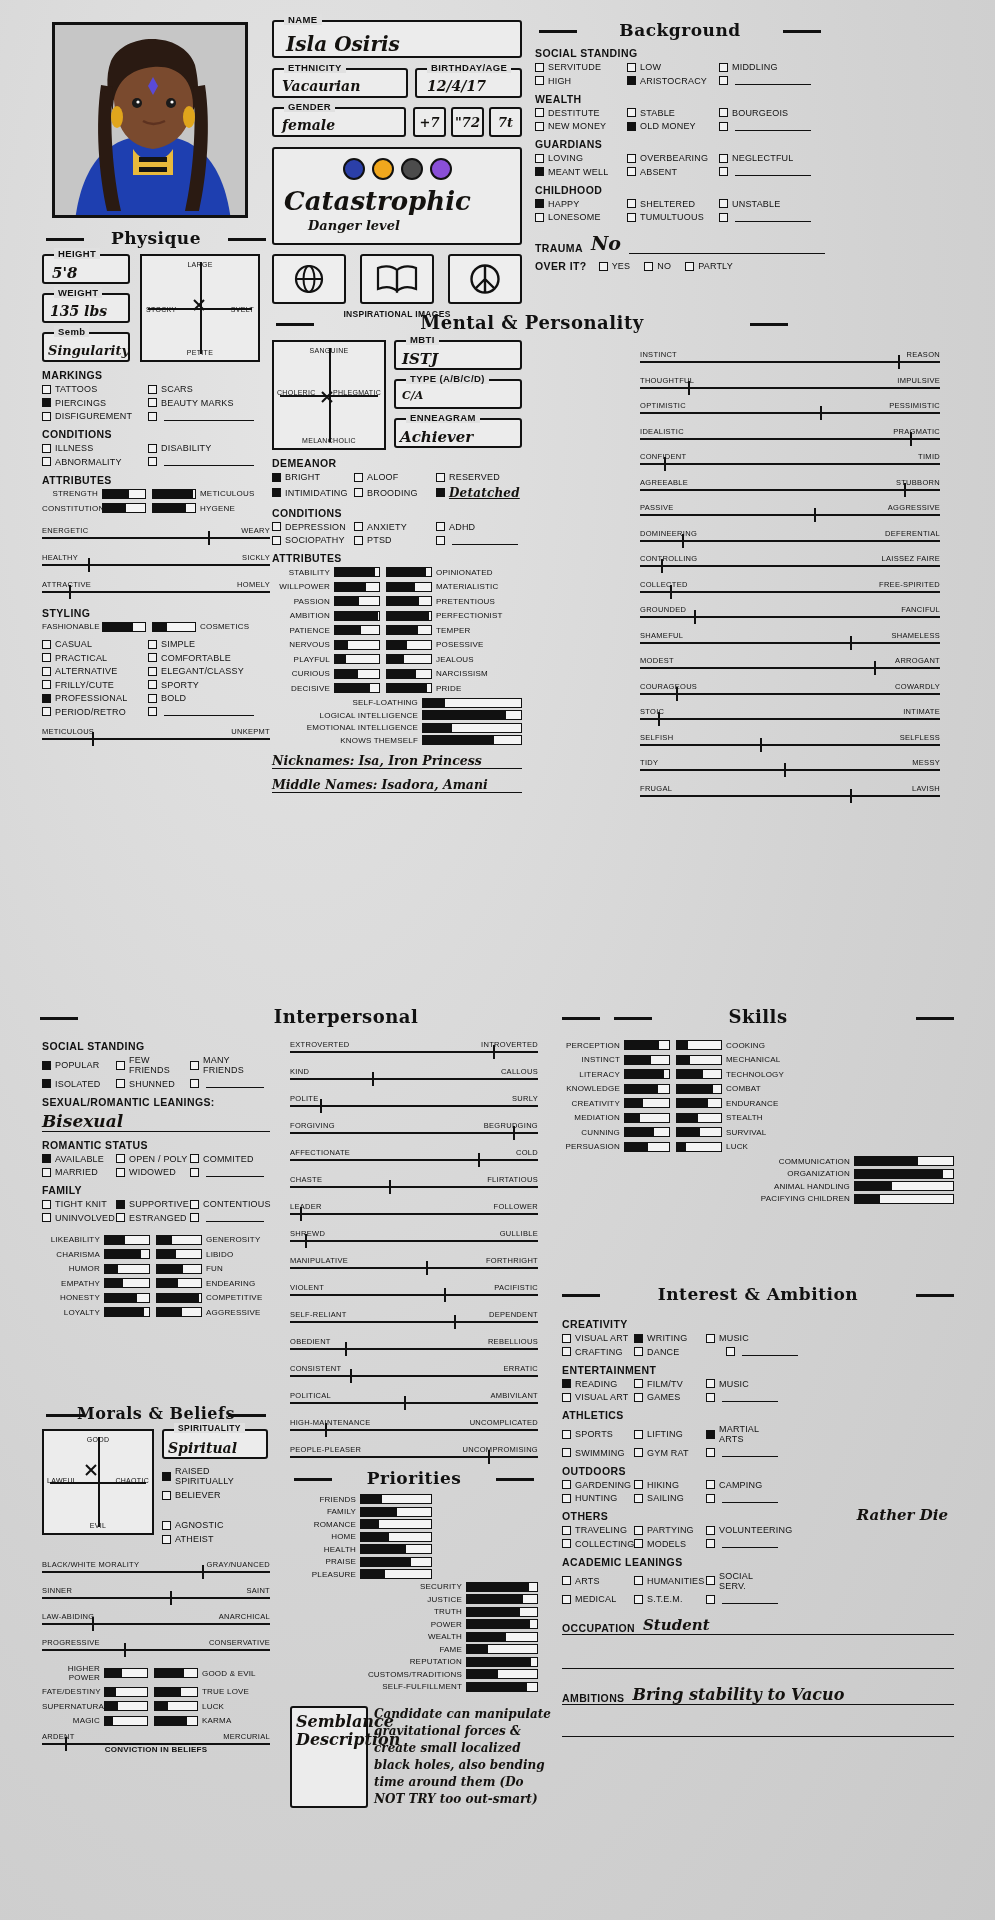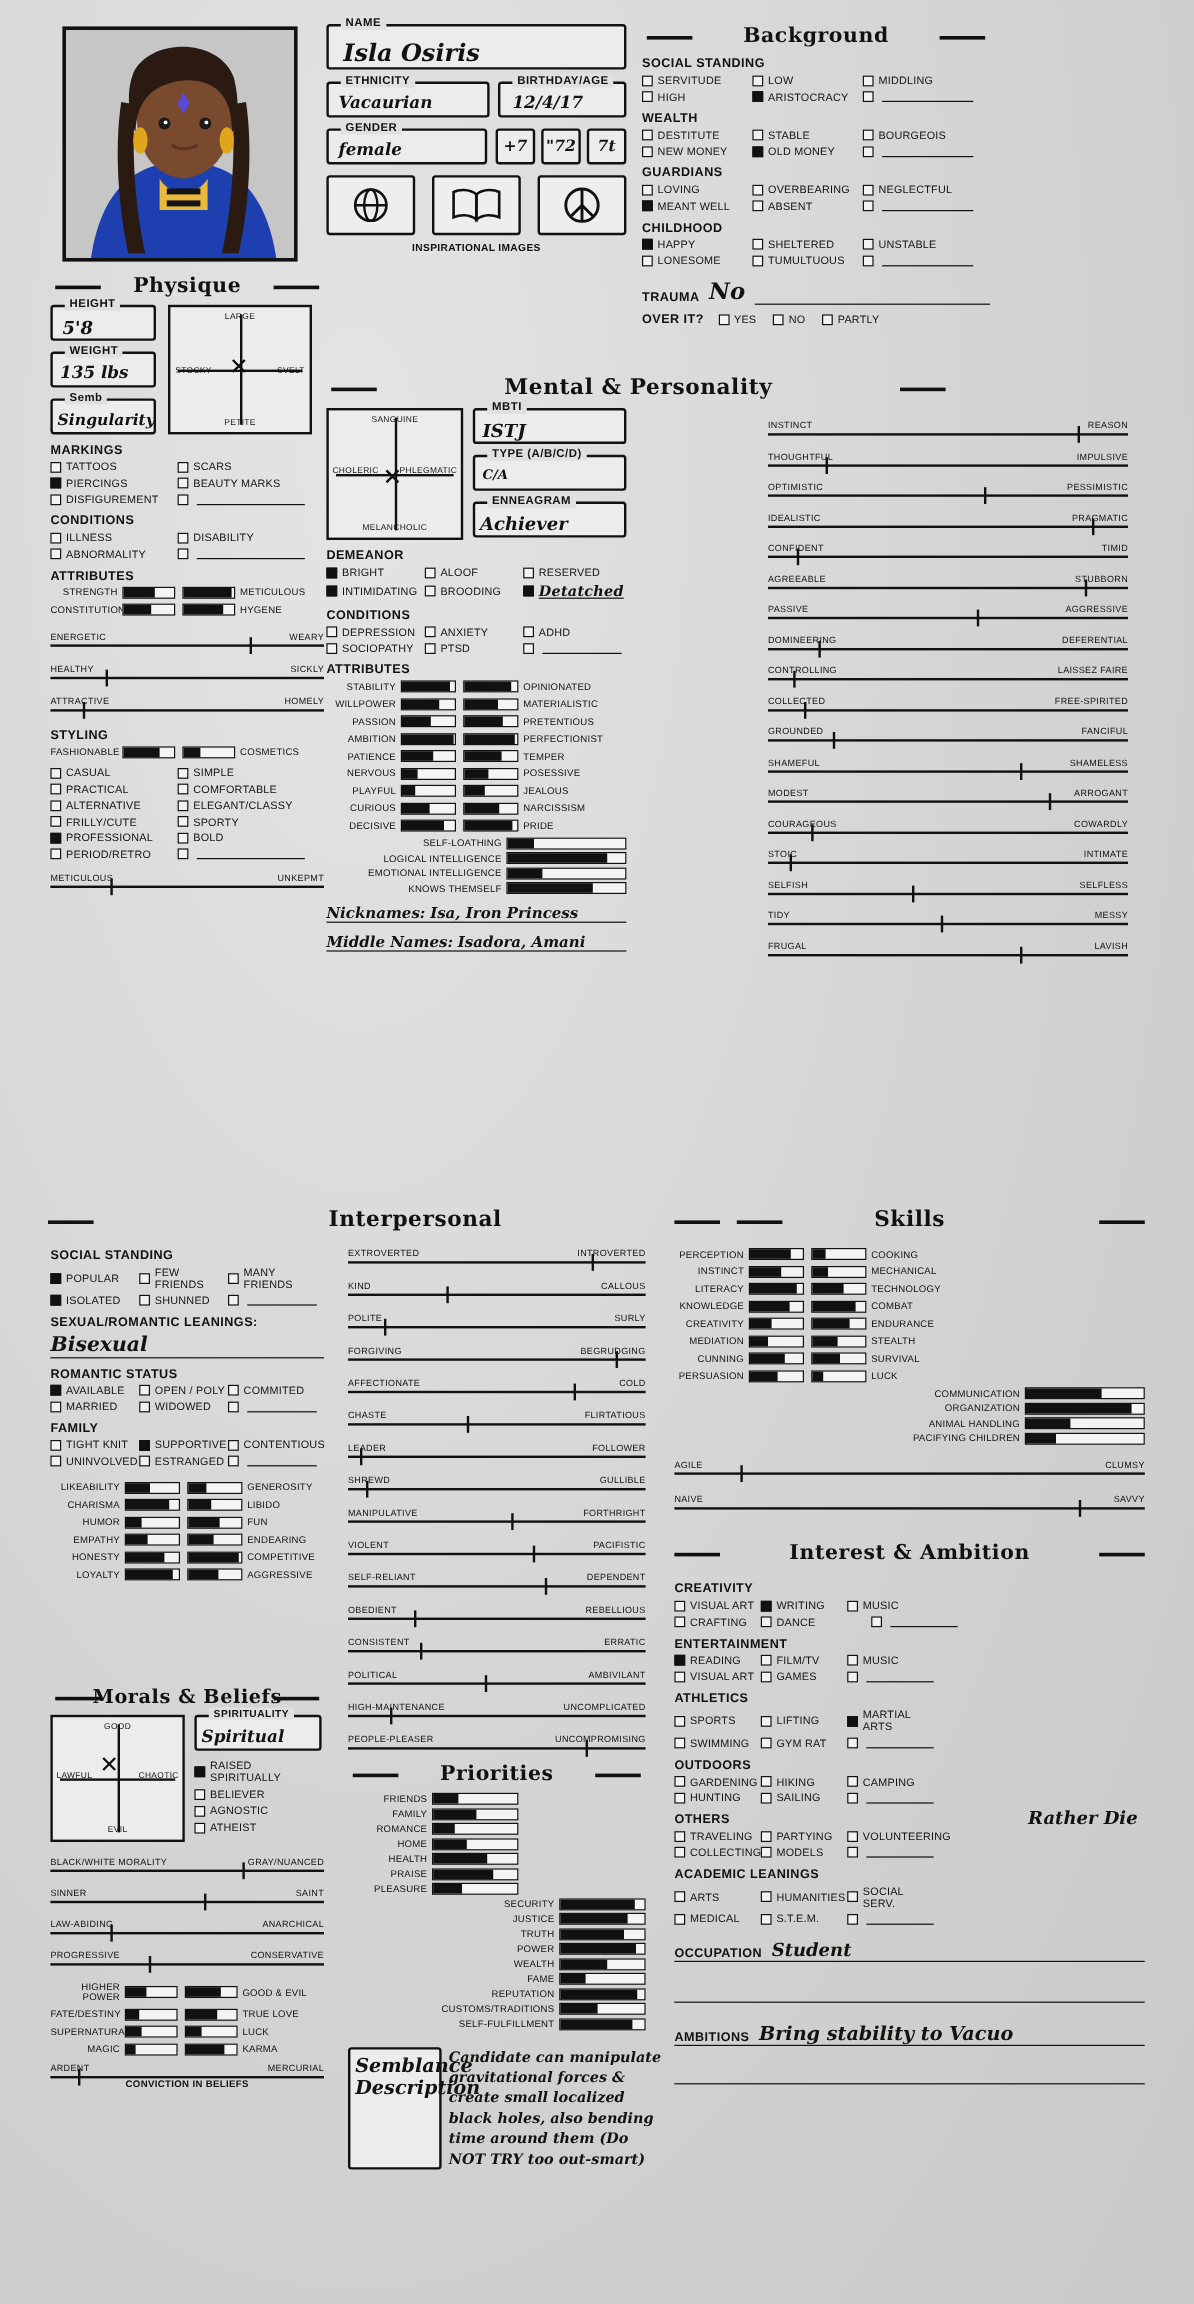--- a/index.html
+++ b/index.html
@@ -165,20 +165,30 @@
         <span class="cap">GENDER</span>
         <div class="hand" style="font-size:14px; padding:8px 0 0 8px;">female</div>
       </div>
       <div style="display:flex; gap:5px;">
         <div class="box hand" style="width:33px; height:30px; font-size:13px; display:flex; align-items:center; justify-content:center;">+7</div>
         <div class="box hand" style="width:33px; height:30px; font-size:13px; display:flex; align-items:center; justify-content:center;">"72</div>
         <div class="box hand" style="width:33px; height:30px; font-size:13px; display:flex; align-items:center; justify-content:center;">7t</div>
       </div>
     </div>
 
+    <div class="box" style="margin-top:10px; padding:9px 10px 10px 10px;">
+      <div class="swatches">
+        <i style="background:#2b3fa8"></i>
+        <i style="background:#f0a71d"></i>
+        <i style="background:#4c4c4c"></i>
+        <i style="background:#8a4fd8"></i>
+      </div>
+      <div class="hand" style="font-size:26px; margin-top:6px;">Catastrophic</div>
+      <div class="hand" style="font-size:13px; margin-top:2px; margin-left:24px;">Danger level</div>
+    </div>
 
     <div class="insp" style="margin-top:9px;">
       <div class="ib">
         <svg width="40" height="34" viewBox="0 0 40 34">
             <circle cx="20" cy="17" r="13" fill="none" stroke="#111" stroke-width="2.2"></circle>
             <ellipse cx="20" cy="17" rx="5.5" ry="13" fill="none" stroke="#111" stroke-width="2"></ellipse>
             <path d="M7 17h26" stroke="#111" stroke-width="2"></path>
           </svg>
       </div>
       <div class="ib">
@@ -1389,34 +1399,20 @@
             <i style="width: 38%;"></i>
           </span>
         </div>
         <div class="mrow" style="justify-content: flex-end;">
           <span class="lbl" style="width: 110px;">PACIFYING CHILDREN</span>
           <span class="meter" style="width: 100px;">
             <i style="width: 26%;"></i>
           </span>
         </div>
       </div>
-    <div id="sk-sliders" style="margin-top:12px;">
-        <div class="slider" style="margin-bottom: 12px;">
-          <span class="l">AGILE</span>
-          <span class="r">CLUMSY</span>
-          <span class="ln"></span>
-          <span class="tk" style="left: 14%;"></span>
-        </div>
-        <div class="slider" style="margin-bottom: 12px;">
-          <span class="l">NAIVE</span>
-          <span class="r">SAVVY</span>
-          <span class="ln"></span>
-          <span class="tk" style="left: 86%;"></span>
-        </div>
-      </div>
   </div>
 
   <div style="position:absolute; left:42px; top:1404px; width:228px;">
     <div class="hdr" style="font-size:16px;"><span class="t">Morals &amp; Beliefs</span></div>
 
     <div style="display:flex; gap:8px; margin-top:4px;">
       <div class="chart" style="width:112px; height:106px;">
         <div class="vl"></div>
           <div class="hl"></div>
         <span style="top:5px; left:50%; transform:translateX(-50%);">GOOD</span>
@@ -1430,21 +1426,21 @@
       <div style="width:106px;">
         <div class="labelbox" style="height:30px;">
           <span class="cap" style="font-size:8.5px;">SPIRITUALITY</span>
           <div class="hand" style="font-size:14px; padding:9px 0 0 4px;">Spiritual</div>
         </div>
         <div id="mor-beliefs" style="margin-top:7px;">
             <span class="cb on" style="display: flex; margin-bottom: 4px;">
               <i></i>
               <span>RAISED SPIRITUALLY</span>
             </span>
-            <span class="cb" style="display: flex; margin-bottom: 4px;">
+            <span class="cb" style="display: flex; margin-bottom: 20px;">
               <i></i>
               <span>BELIEVER</span>
             </span>
             <span class="cb" style="display: flex; margin-bottom: 4px;">
               <i></i>
               <span>AGNOSTIC</span>
             </span>
             <span class="cb" style="display: flex; margin-bottom: 4px;">
               <i></i>
               <span>ATHEIST</span>

